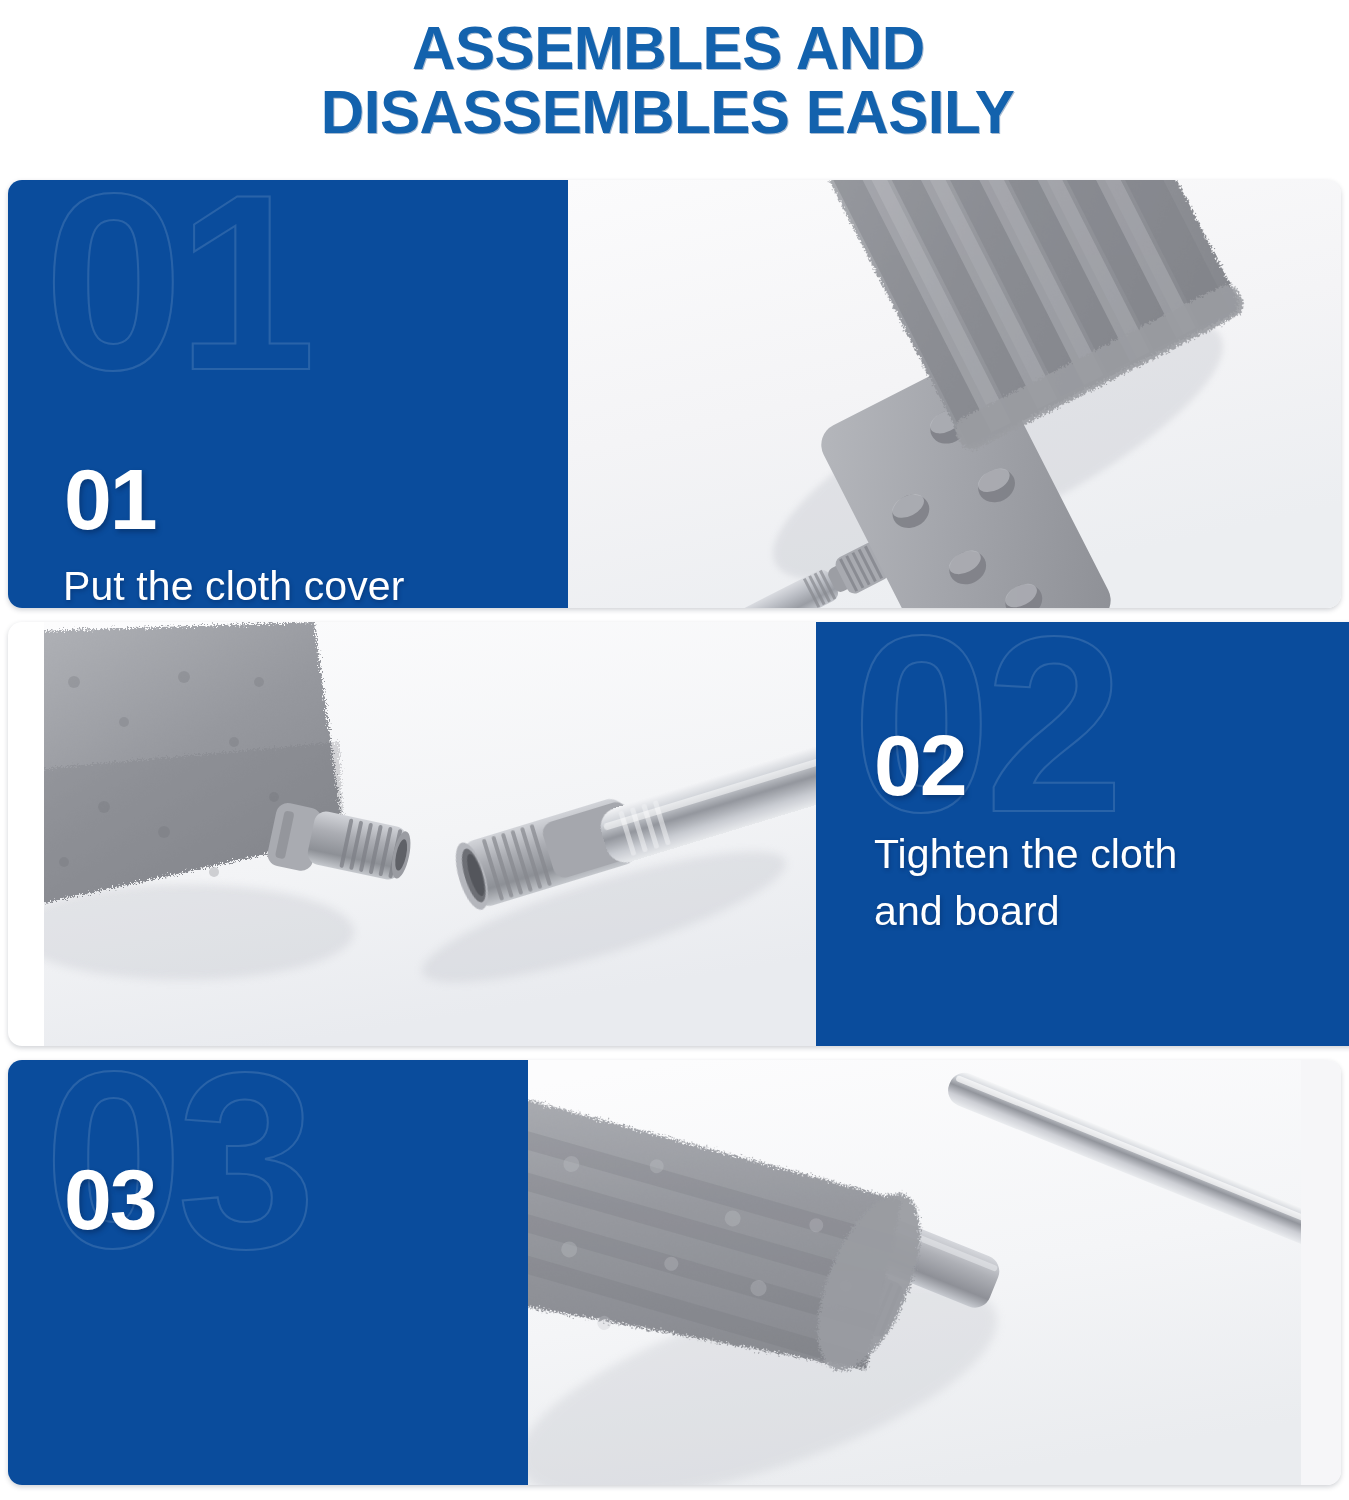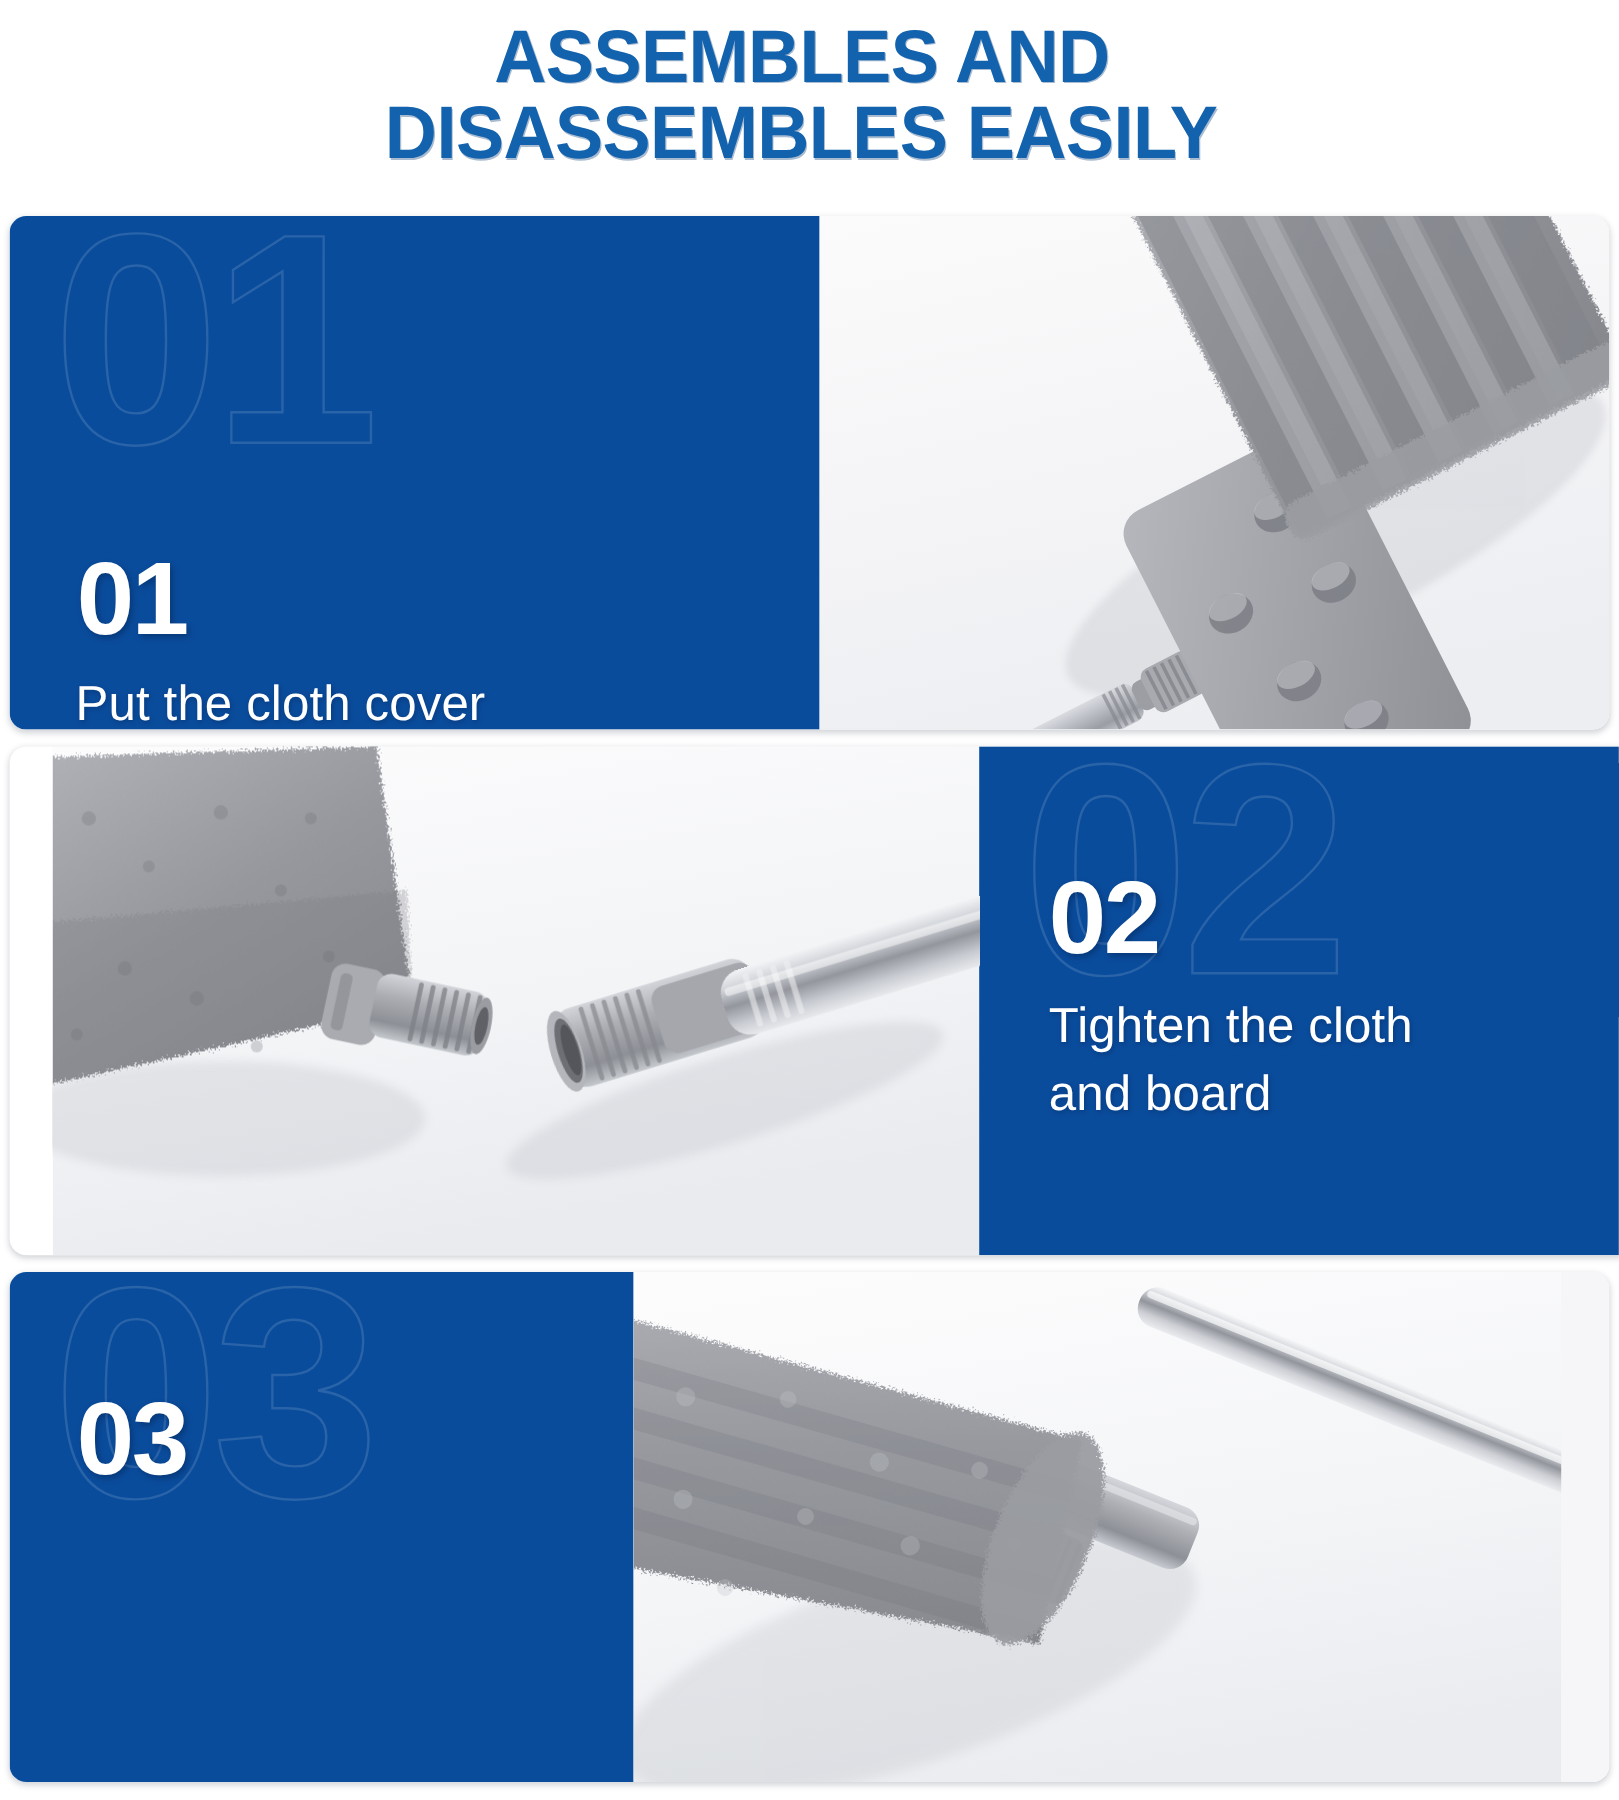--- a/index.html
+++ b/index.html
@@ -41,21 +41,21 @@
   #panel-1{left:8px;top:180px;width:1333px;height:428px;}
   #panel-2{left:8px;top:622px;width:1333px;height:424px;padding-left:36px;}
   #panel-3{left:8px;top:1060px;width:1333px;height:425px;}
 
   .blue-block{
     background:#0a4c9c;
     position:relative;
     flex:0 0 auto;
     overflow:hidden;
   }
-  #panel-1 .blue-block{width:675px;}
+  #panel-1 .blue-block{width:560px;}
   #panel-2 .blue-block{width:561px;}
   #panel-3 .blue-block{width:520px;}
 
   .photo-block{
     flex:1 1 auto;
     position:relative;
     overflow:hidden;
     background:#f6f6f8;
   }
 

